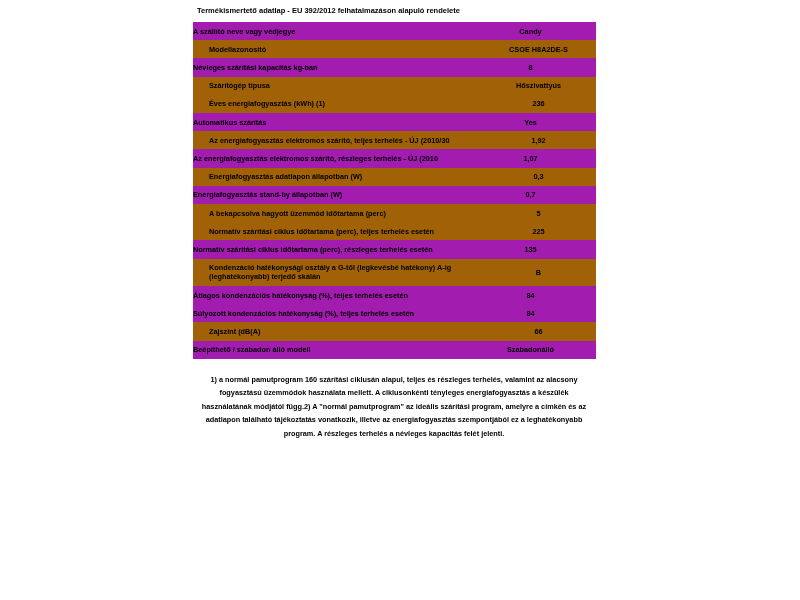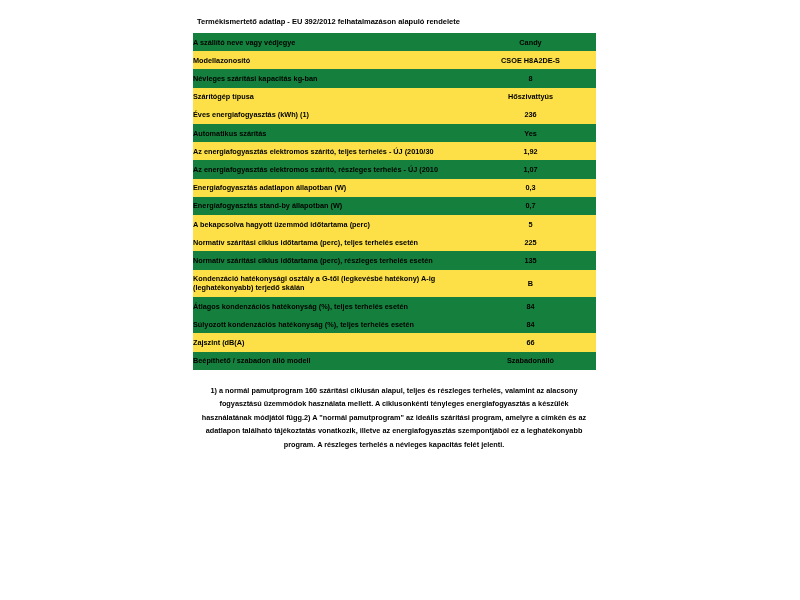--- a/index.html
+++ b/index.html
@@ -25,21 +25,20 @@
     left: 193px;
     top: 0px;
     width: 403px;
   }
   .doc-title {
     font-size: 7.5px;
     font-weight: bold;
     line-height: 10px;
     padding: 6px 4px 6px 4px;
     background: #ffffff;
-    margin-top: 11px;
   }
   table.fiche-table {
     width: 403px;
     border-collapse: collapse;
     table-layout: fixed;
   }
   table.fiche-table td {
     font-size: 7.3px;
     font-weight: bold;
     line-height: 9.2px;
@@ -51,24 +50,25 @@
     padding-left: 5px;
     padding-right: 4px;
     text-align: left;
   }
   td.value {
     width: 131px;
     padding-right: 6px;
     text-align: center;
   }
   tr.shaded td {
-    background: #fde047;
+    background: #a16207;
+    padding-left: 16px;
   }
   tr.plain td {
-    background: #15803d;
+    background: #a21caf;
   }
   .footnote {
     font-size: 7.3px;
     font-weight: bold;
     line-height: 13.5px;
     padding: 14px 6px 0 5px;
     text-align: center;
   }
 </style>
 </head>

